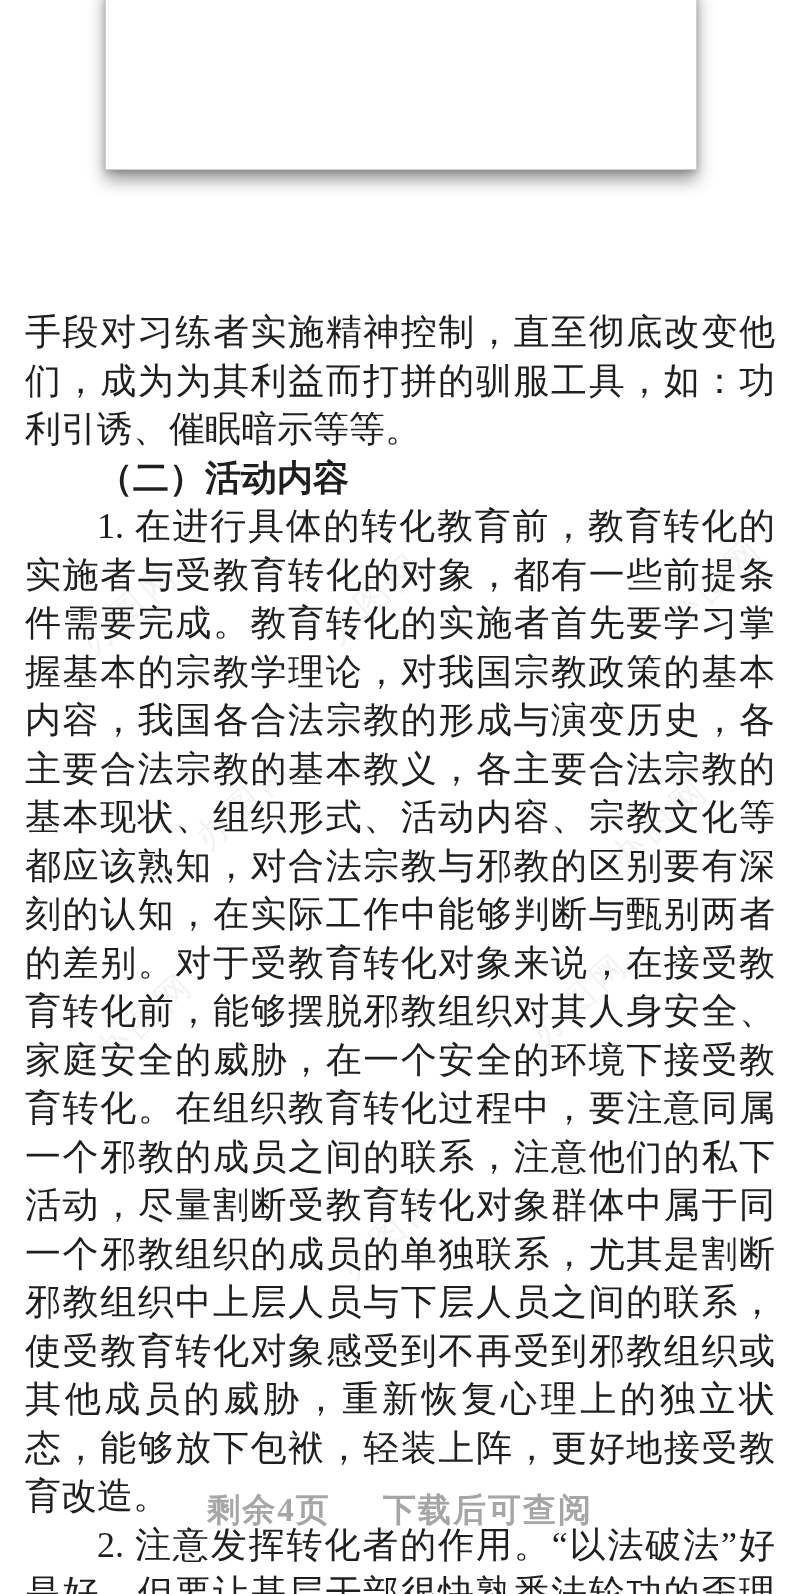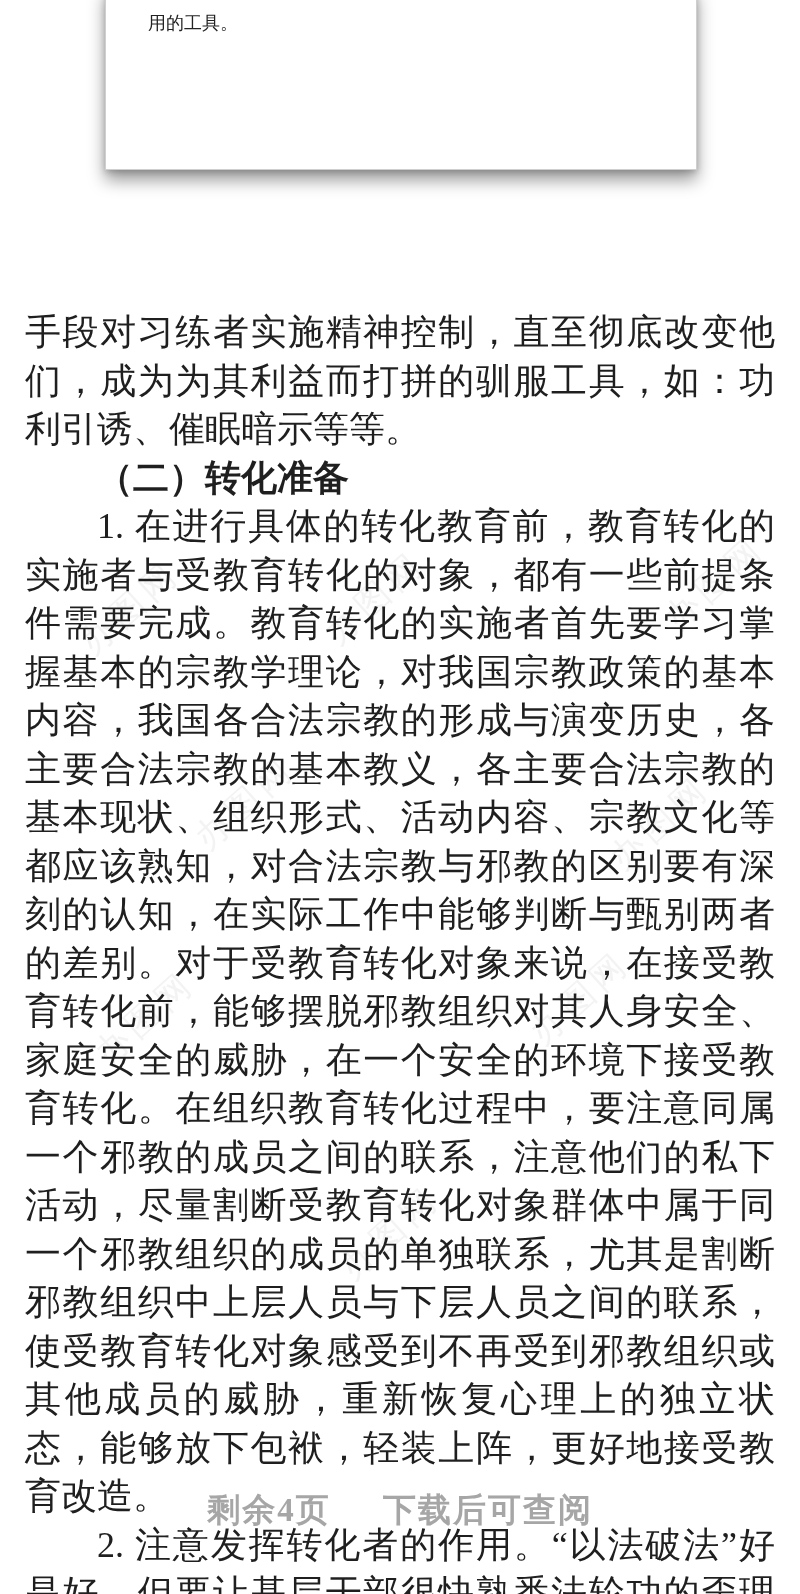--- a/index.html
+++ b/index.html
@@ -88,26 +88,25 @@
   <span class="watermark" style="left:70px;  top:585px;">办图网</span>
   <span class="watermark" style="left:315px; top:575px;">办图网</span>
   <span class="watermark" style="left:655px; top:560px;">办图网</span>
   <span class="watermark" style="left:185px; top:780px;">办图网</span>
   <span class="watermark" style="left:600px; top:800px;">办图网</span>
   <span class="watermark" style="left:85px;  top:995px;">办图网</span>
   <span class="watermark" style="left:520px; top:975px;">办图网</span>
   <span class="watermark" style="left:330px; top:1210px;">办图网</span>
 
   <div class="prev-card">
-    <p>用的工具。</p>
   </div>
 
   <div class="doc-body">
     <p>手段对习练者实施精神控制，直至彻底改变他们，成为为其利益而打拼的驯服工具，如：功利引诱、催眠暗示等等。</p>
-    <p class="heading">（二）转化准备</p>
+    <p class="heading">（二）活动内容</p>
     <p class="indent">1. 在进行具体的转化教育前，教育转化的实施者与受教育转化的对象，都有一些前提条件需要完成。教育转化的实施者首先要学习掌握基本的宗教学理论，对我国宗教政策的基本内容，我国各合法宗教的形成与演变历史，各主要合法宗教的基本教义，各主要合法宗教的基本现状、组织形式、活动内容、宗教文化等都应该熟知，对合法宗教与邪教的区别要有深刻的认知，在实际工作中能够判断与甄别两者的差别。对于受教育转化对象来说，在接受教育转化前，能够摆脱邪教组织对其人身安全、家庭安全的威胁，在一个安全的环境下接受教育转化。在组织教育转化过程中，要注意同属一个邪教的成员之间的联系，注意他们的私下活动，尽量割断受教育转化对象群体中属于同一个邪教组织的成员的单独联系，尤其是割断邪教组织中上层人员与下层人员之间的联系，使受教育转化对象感受到不再受到邪教组织或其他成员的威胁，重新恢复心理上的独立状态，能够放下包袱，轻装上阵，更好地接受教育改造。</p>
     <p class="indent">2. 注意发挥转化者的作用。“以法破法”好是好，但要让基层干部很快熟悉法轮功的歪理邪说，并能用痴迷者理解“理”来破其“理”实在是难为了他们。充分发挥已转化者的作用，让这些转化者对痴迷者进行“以法破法”的帮教，既能增加帮教力量，加快转化速度，又能进一步巩固转化成果，锻炼出一支与邪教作斗争的骨干队伍。对转化不彻底者，早反复比晚反复好，只要认真总结经验教训，对症下药，</p>
   </div>
 
   <div class="footer-notice">
     <span class="remaining">剩余4页</span>
     <span class="hint">下载后可查阅</span>
   </div>
 
 </div>

